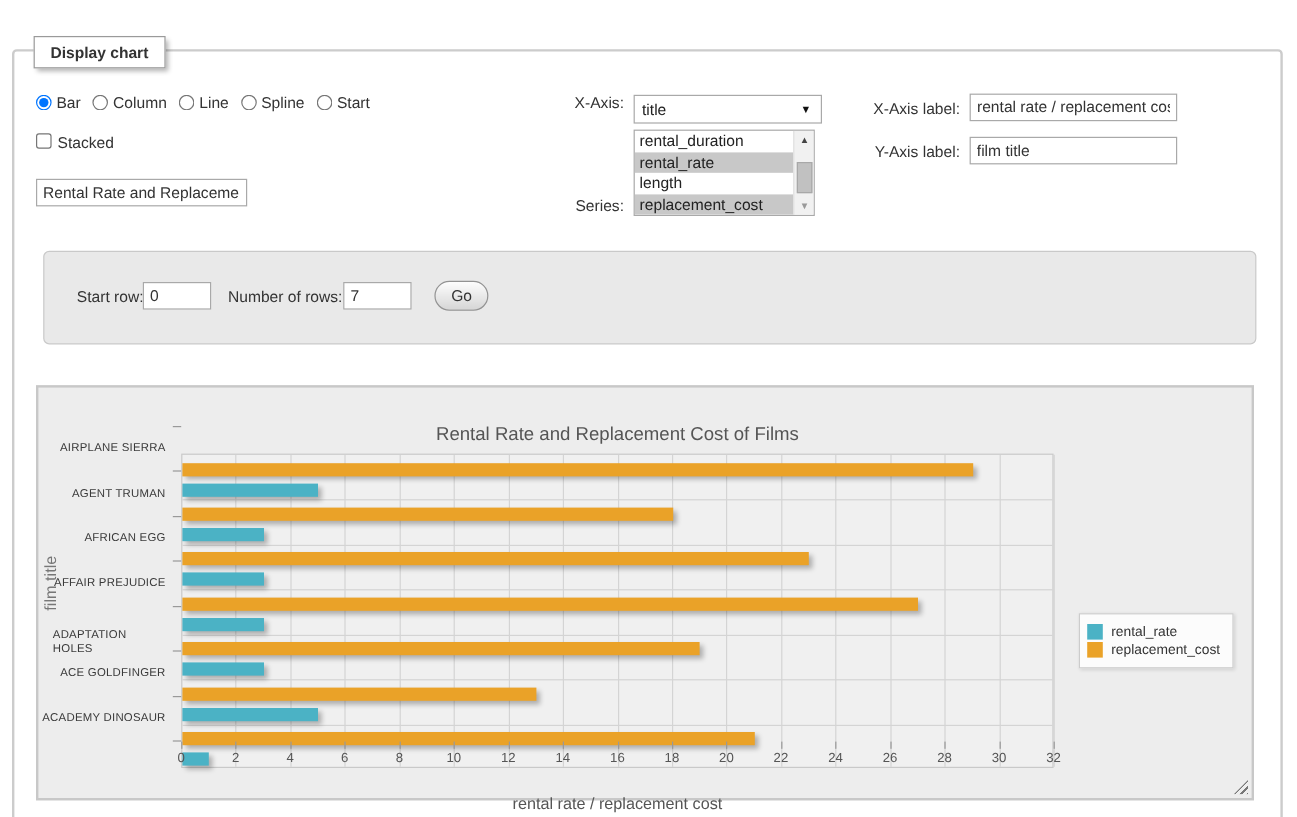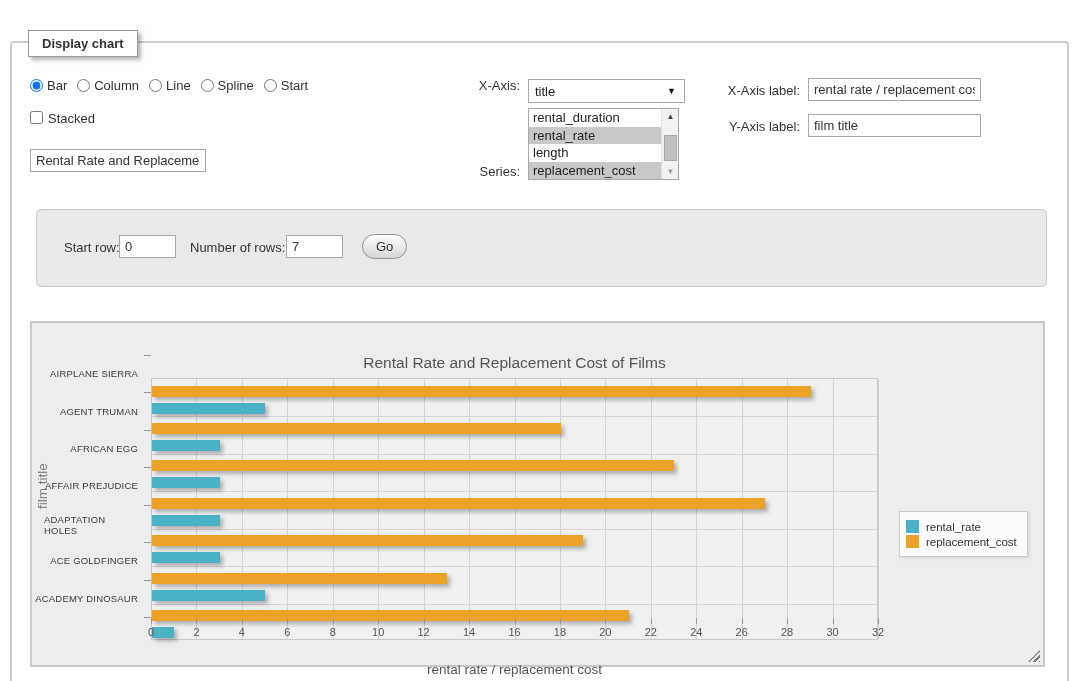--- a/index.html
+++ b/index.html
@@ -154,21 +154,21 @@
       <div class="bar" style="left: 0px; top: 193.643px; width: 295.117px; background: rgb(234, 162, 40);"></div>
       <div class="bar" style="left: 0px; top: 210.643px; width: 113.367px; background: rgb(75, 178, 197);"></div>
       <div class="bar" style="left: 0px; top: 231.071px; width: 476.867px; background: rgb(234, 162, 40);"></div>
       <div class="bar" style="left: 0px; top: 248.071px; width: 22.4916px; background: rgb(75, 178, 197);"></div>
     </div>
   <div id="chart-annotations">
       <div class="cat-label" style="top: 32px; height: 37.4286px;">AIRPLANE SIERRA</div>
       <div class="cat-label" style="top: 69.4286px; height: 37.4286px;">AGENT TRUMAN</div>
       <div class="cat-label" style="top: 106.857px; height: 37.4286px;">AFRICAN EGG</div>
       <div class="cat-label" style="top: 144.286px; height: 37.4286px;">AFFAIR PREJUDICE</div>
-      <div class="cat-label" style="top: 183px; height: 37.4286px; padding-left: 12px;">ADAPTATION HOLES</div>
+      <div class="cat-label" style="top: 193px; height: 37.4286px; padding-left: 12px;">ADAPTATION HOLES</div>
       <div class="cat-label" style="top: 219.143px; height: 37.4286px;">ACE GOLDFINGER</div>
       <div class="cat-label" style="top: 256.571px; height: 37.4286px;">ACADEMY DINOSAUR</div>
       <div class="ytick" style="left: 112px; top: 32px;"></div>
       <div class="ytick" style="left: 112px; top: 69.4286px;"></div>
       <div class="ytick" style="left: 112px; top: 106.857px;"></div>
       <div class="ytick" style="left: 112px; top: 144.286px;"></div>
       <div class="ytick" style="left: 112px; top: 181.714px;"></div>
       <div class="ytick" style="left: 112px; top: 219.143px;"></div>
       <div class="ytick" style="left: 112px; top: 256.571px;"></div>
       <div class="ytick" style="left: 112px; top: 294px;"></div>

